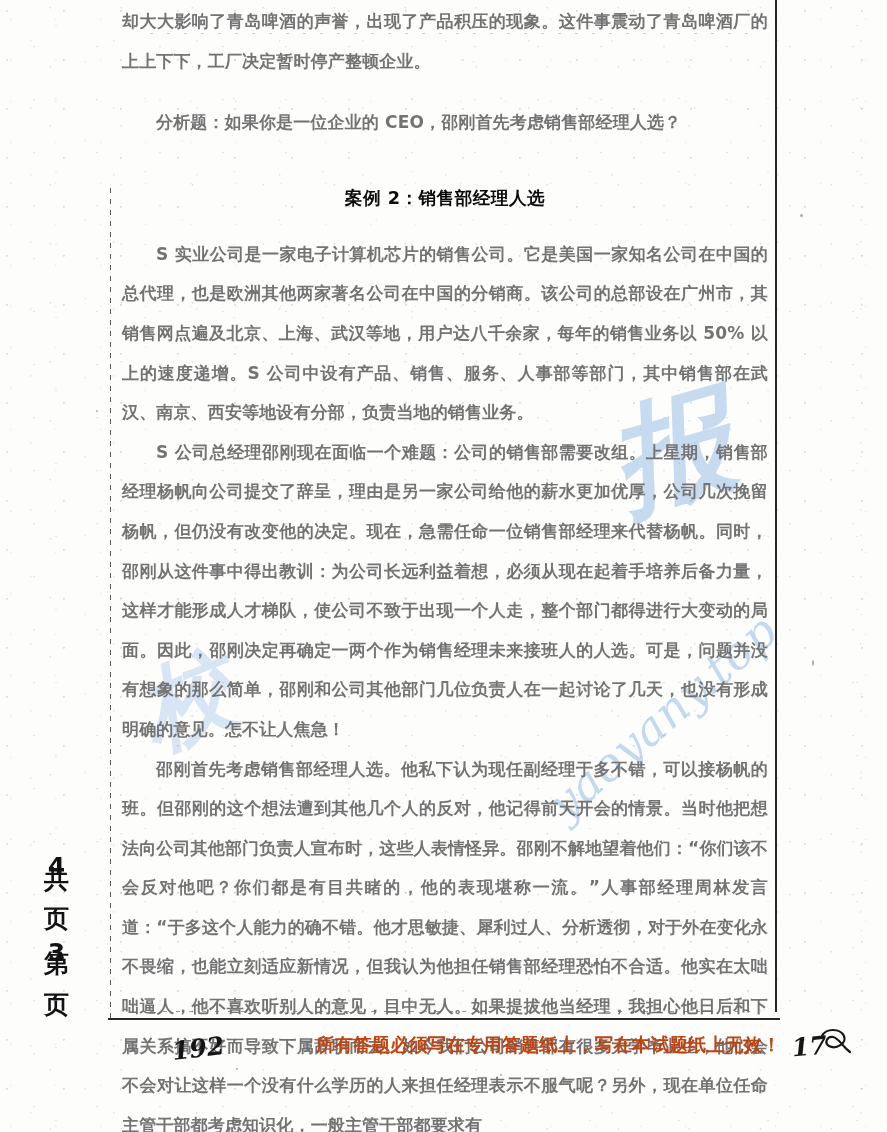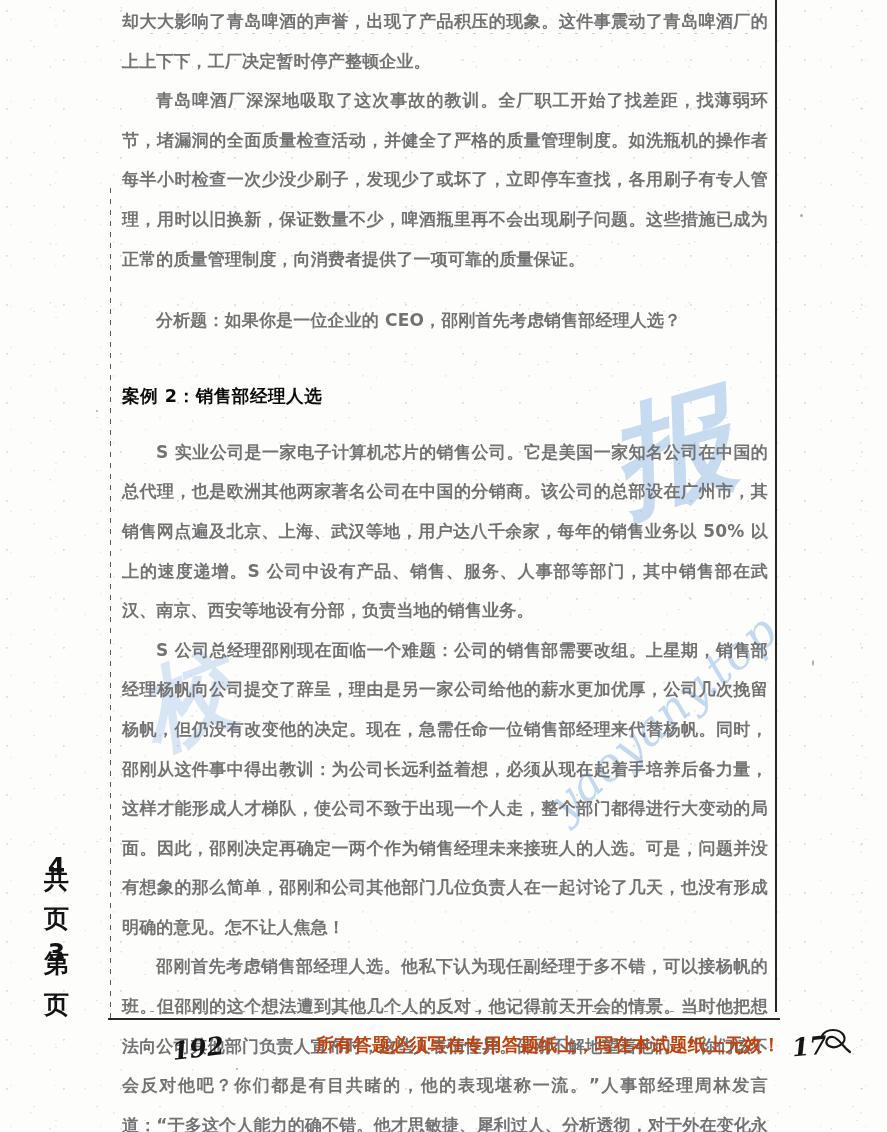--- a/index.html
+++ b/index.html
@@ -144,21 +144,21 @@
     text-justify: inter-character;
     letter-spacing: .15px;
     text-indent: 2em;
   }
   .para.noindent { text-indent: 0; }
 
   .case-title {
     margin: 0;
     padding-top: 38px;
     padding-bottom: 20px;
-    text-align: left;
+    text-align: center;
     font-family: "DejaVu Sans", "Liberation Sans", sans-serif;
     font-size: 17.6px;
     font-weight: 700;
     color: #0b0b0b;
     letter-spacing: .5px;
     line-height: 34px;
   }
   .spacer-q { height: 22px; }
 
   
@@ -218,21 +218,20 @@
   <div class="rule" id="rule-right"></div>
   <div class="rule" id="rule-left"></div>
   <div class="rule" id="rule-bottom-faint"></div>
   <div class="rule" id="rule-bottom"></div>
 
   <div id="page-marker">共4页 第3页</div>
 
   <div id="body-col">
 
     <p class="para noindent">却大大影响了青岛啤酒的声誉，出现了产品积压的现象。这件事震动了青岛啤酒厂的上上下下，工厂决定暂时停产整顿企业。</p>
-    <p class="para">青岛啤酒厂深深地吸取了这次事故的教训。全厂职工开始了找差距，找薄弱环节，堵漏洞的全面质量检查活动，并健全了严格的质量管理制度。如洗瓶机的操作者每半小时检查一次少没少刷子，发现少了或坏了，立即停车查找，各用刷子有专人管理，用时以旧换新，保证数量不少，啤酒瓶里再不会出现刷子问题。这些措施已成为正常的质量管理制度，向消费者提供了一项可靠的质量保证。</p>
     <div class="spacer-q"></div>
     <p class="para">分析题：如果你是一位企业的 CEO，邵刚首先考虑销售部经理人选？</p>
 
     <div class="case-title">案例 2：销售部经理人选</div>
 
     <p class="para">S 实业公司是一家电子计算机芯片的销售公司。它是美国一家知名公司在中国的总代理，也是欧洲其他两家著名公司在中国的分销商。该公司的总部设在广州市，其销售网点遍及北京、上海、武汉等地，用户达八千余家，每年的销售业务以 50% 以上的速度递增。S 公司中设有产品、销售、服务、人事部等部门，其中销售部在武汉、南京、西安等地设有分部，负责当地的销售业务。</p>
     <p class="para">S 公司总经理邵刚现在面临一个难题：公司的销售部需要改组。上星期，销售部经理杨帆向公司提交了辞呈，理由是另一家公司给他的薪水更加优厚，公司几次挽留杨帆，但仍没有改变他的决定。现在，急需任命一位销售部经理来代替杨帆。同时，邵刚从这件事中得出教训：为公司长远利益着想，必须从现在起着手培养后备力量，这样才能形成人才梯队，使公司不致于出现一个人走，整个部门都得进行大变动的局面。因此，邵刚决定再确定一两个作为销售经理未来接班人的人选。可是，问题并没有想象的那么简单，邵刚和公司其他部门几位负责人在一起讨论了几天，也没有形成明确的意见。怎不让人焦急！</p>
     <p class="para">邵刚首先考虑销售部经理人选。他私下认为现任副经理于多不错，可以接杨帆的班。但邵刚的这个想法遭到其他几个人的反对，他记得前天开会的情景。当时他把想法向公司其他部门负责人宣布时，这些人表情怪异。邵刚不解地望着他们：“你们该不会反对他吧？你们都是有目共睹的，他的表现堪称一流。”人事部经理周林发言道：“于多这个人能力的确不错。他才思敏捷、犀利过人、分析透彻，对于外在变化永不畏缩，也能立刻适应新情况，但我认为他担任销售部经理恐怕不合适。他实在太咄咄逼人，他不喜欢听别人的意见，目中无人。如果提拔他当经理，我担心他日后和下属关系搞不好而导致下属辞职而去。如今我们公司销售部有很多大学毕业生，他们会不会对让这样一个没有什么学历的人来担任经理表示不服气呢？另外，现在单位任命主管干部都考虑知识化，一般主管干部都要求有</p>
   </div>
 

